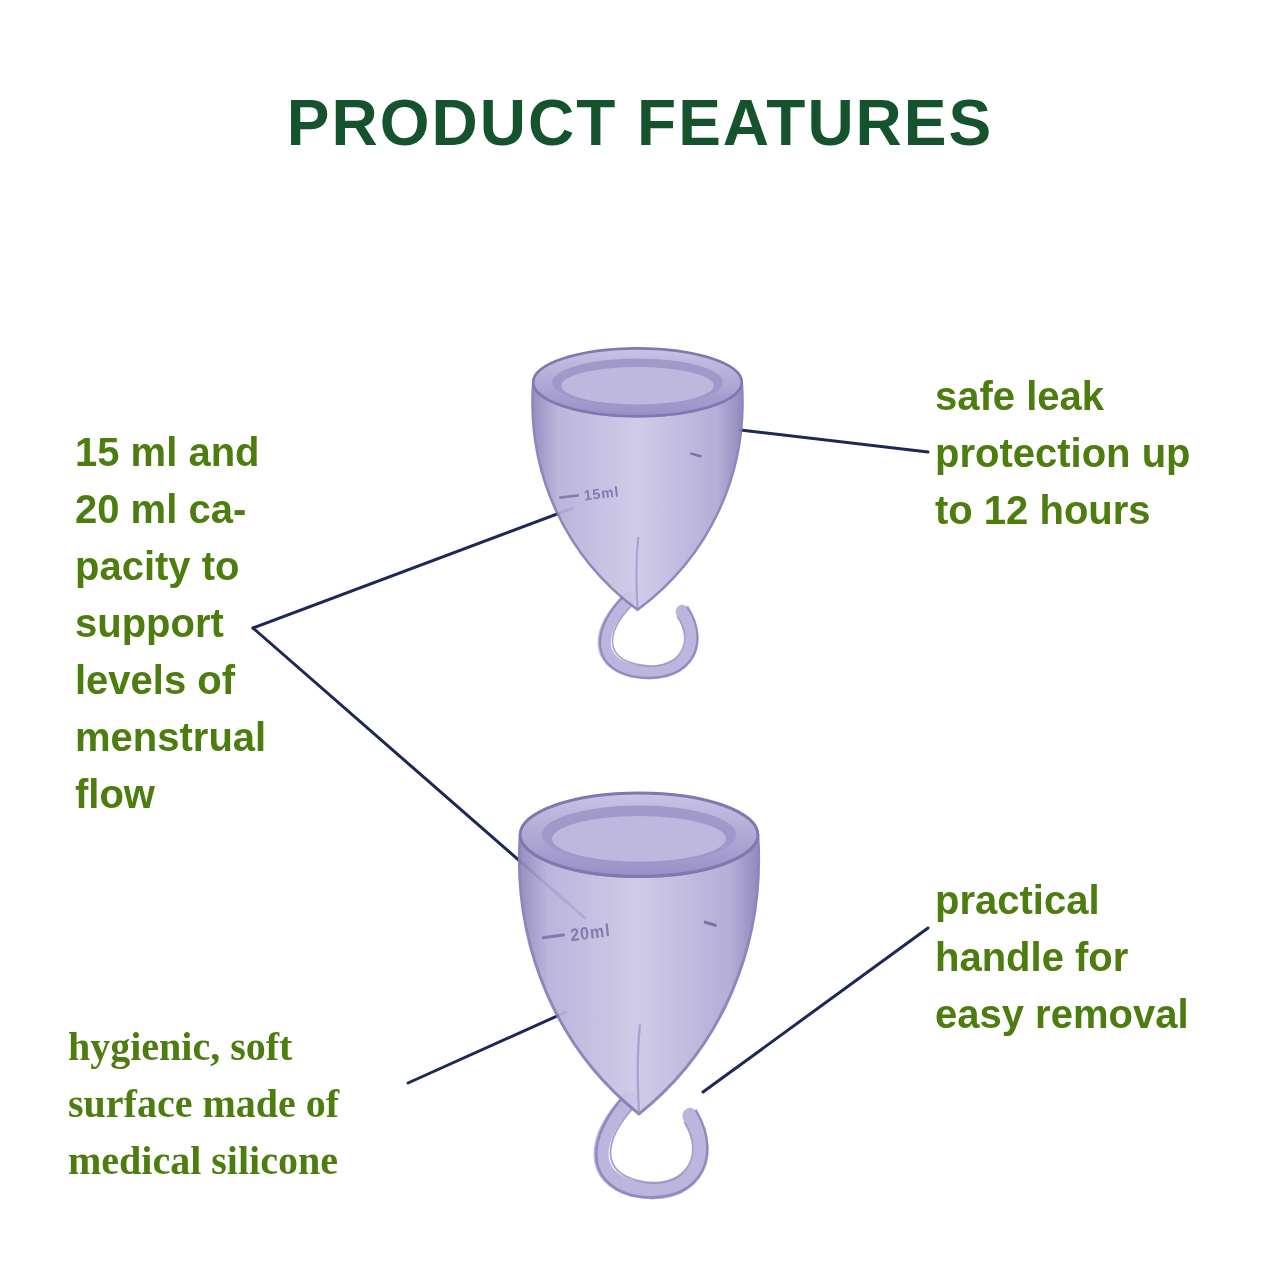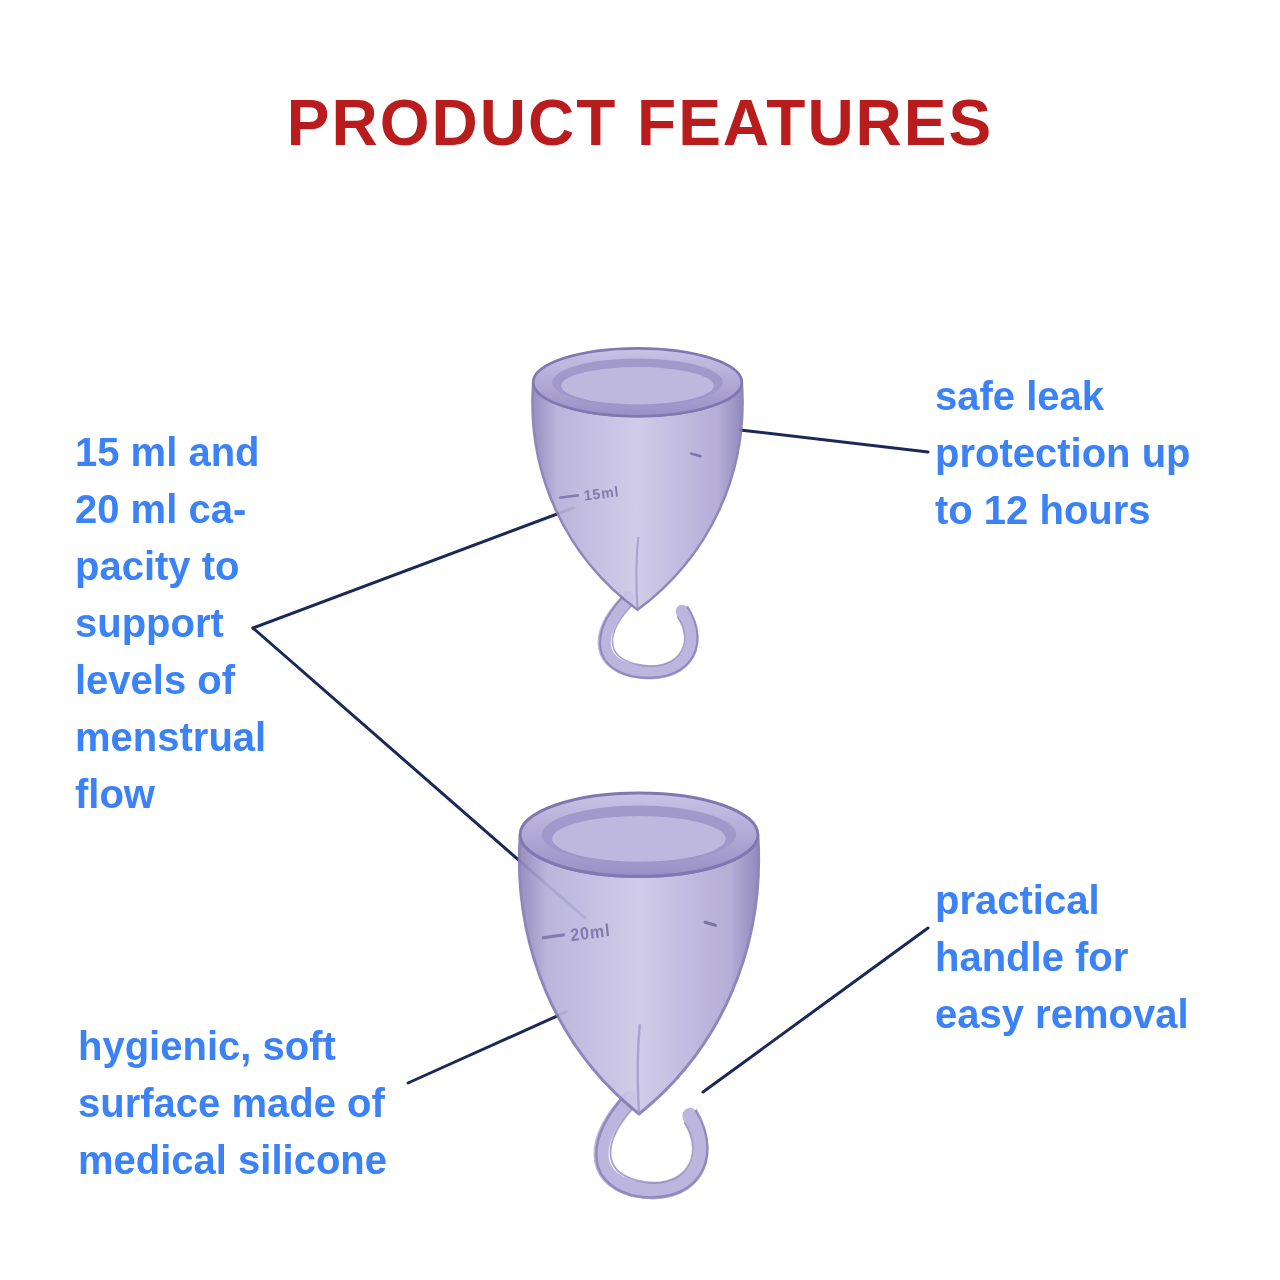--- a/index.html
+++ b/index.html
@@ -11,32 +11,32 @@
   }
   .stage {
     position: absolute; inset: 0;
     width: 1280px; height: 1280px;
     background: #ffffff; overflow: hidden;
   }
   .title {
     position: absolute; top: 86px; left: 0; width: 100%;
     text-align: center;
     font-size: 64px; font-weight: 900; letter-spacing: 2px;
-    color: #b91c1c;
+    color: #14532d;
   }
   .label {
     position: absolute;
     font-size: 40px; font-weight: 600; line-height: 57px;
-    color: #3b82f6;
+    color: #4d7c0f;
     white-space: pre-line;
   }
   .label-capacity { left: 75px;  top: 424px; }
   .label-leak     { left: 935px; top: 368px; }
   .label-handle   { left: 935px; top: 872px; }
-  .label-silicone { left: 78px;  top: 1018px; }
+  .label-silicone { left: 68px;  top: 1018px; font-family: Liberation Serif, serif; }
   .cup { position: absolute; }
   .cup-top    { left: 505px; top: 328px; width: 265px; height: 365px; }
   .cup-bottom { left: 488px; top: 768px; width: 302px; height: 448px; }
   .cup svg { width: 100%; height: 100%; display: block; }
   .lines {
     position: absolute; inset: 0; width: 1280px; height: 1280px;
     pointer-events: none;
   }
 </style>
 </head>

